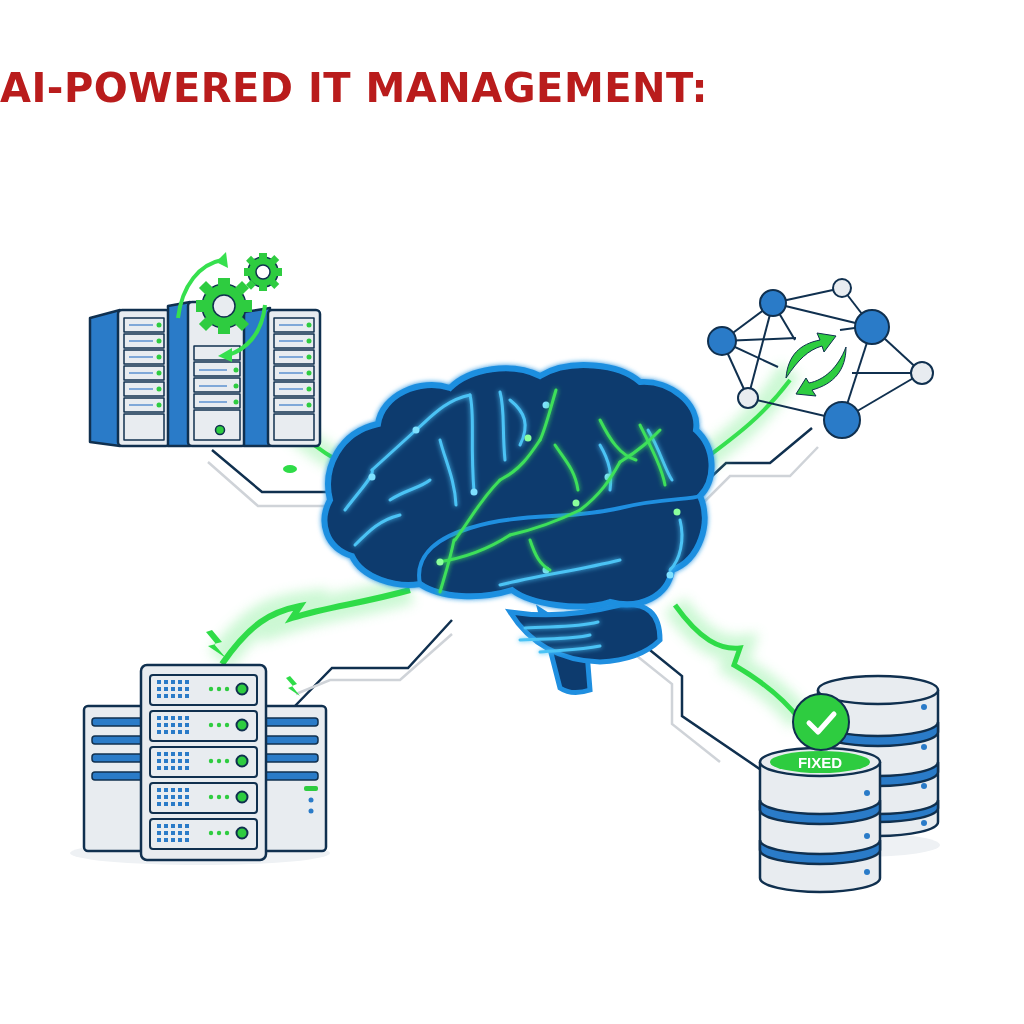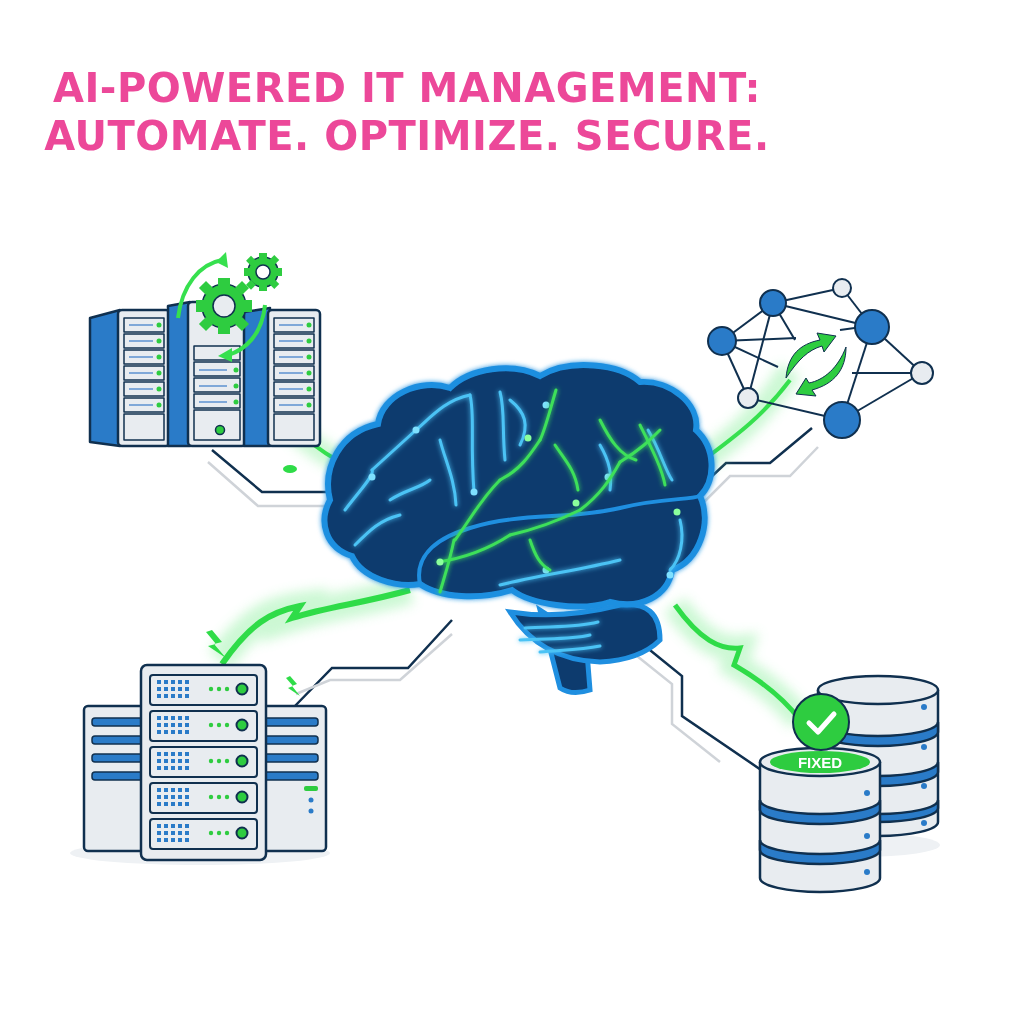--- a/index.html
+++ b/index.html
@@ -1,31 +1,30 @@
 <!DOCTYPE html>
 <html><head>
   <meta charset="utf-8">
   <style>
     html, body { margin: 0; padding: 0; background: #ffffff; }
     body { width: 1024px; height: 1024px; position: relative; overflow: hidden; font-family: "DejaVu Sans", sans-serif; }
     .title {
-      position: absolute; left: 0; top: 64px; width: 814px; text-align: center;
-      color: #ec4899; font-weight: bold; font-size: 40px; line-height: 48px; letter-spacing: 0.5px;
+      position: absolute; left: 0; top: 64px; width: 814px; text-align: left;
+      color: #b91c1c; font-weight: bold; font-size: 40px; line-height: 48px; letter-spacing: 0.5px;
       font-family: "DejaVu Sans", sans-serif;
     }
     .title div { white-space: nowrap; }
     svg.canvas { position: absolute; left: 0; top: 0; }
     .badge-text { font-family: "Liberation Sans", sans-serif; font-weight: bold; }
   </style>
 </head>
 <body>
 
 <div class="title">
   <div>AI-POWERED IT MANAGEMENT:</div>
-  <div>AUTOMATE. OPTIMIZE. SECURE.</div>
 </div>
 
 <svg class="canvas" width="1024" height="1024" viewBox="0 0 1024 1024">
   <defs>
     <filter id="glow" x="-50%" y="-50%" width="200%" height="200%">
       <feGaussianBlur stdDeviation="2.5" result="b"></feGaussianBlur>
       <feMerge>
           <feMergeNode in="b"></feMergeNode>
           <feMergeNode in="SourceGraphic"></feMergeNode>
         </feMerge>

